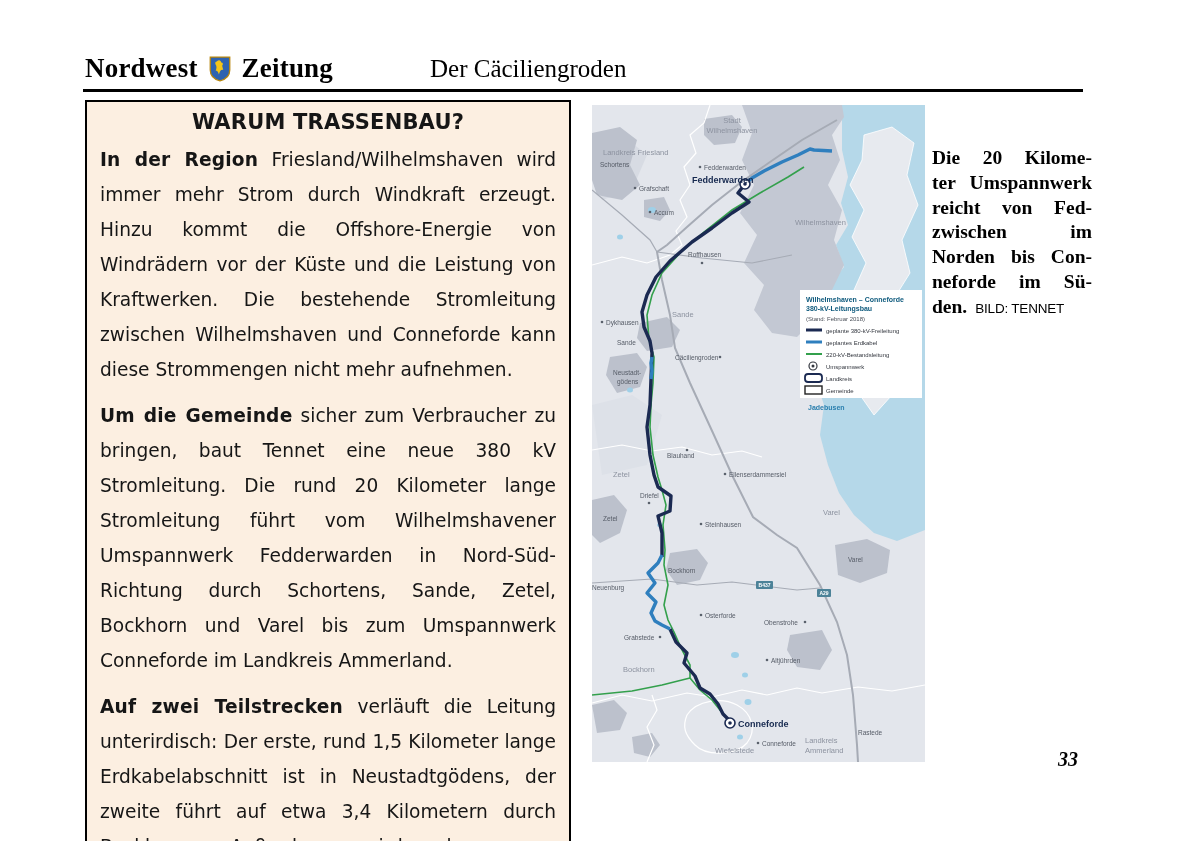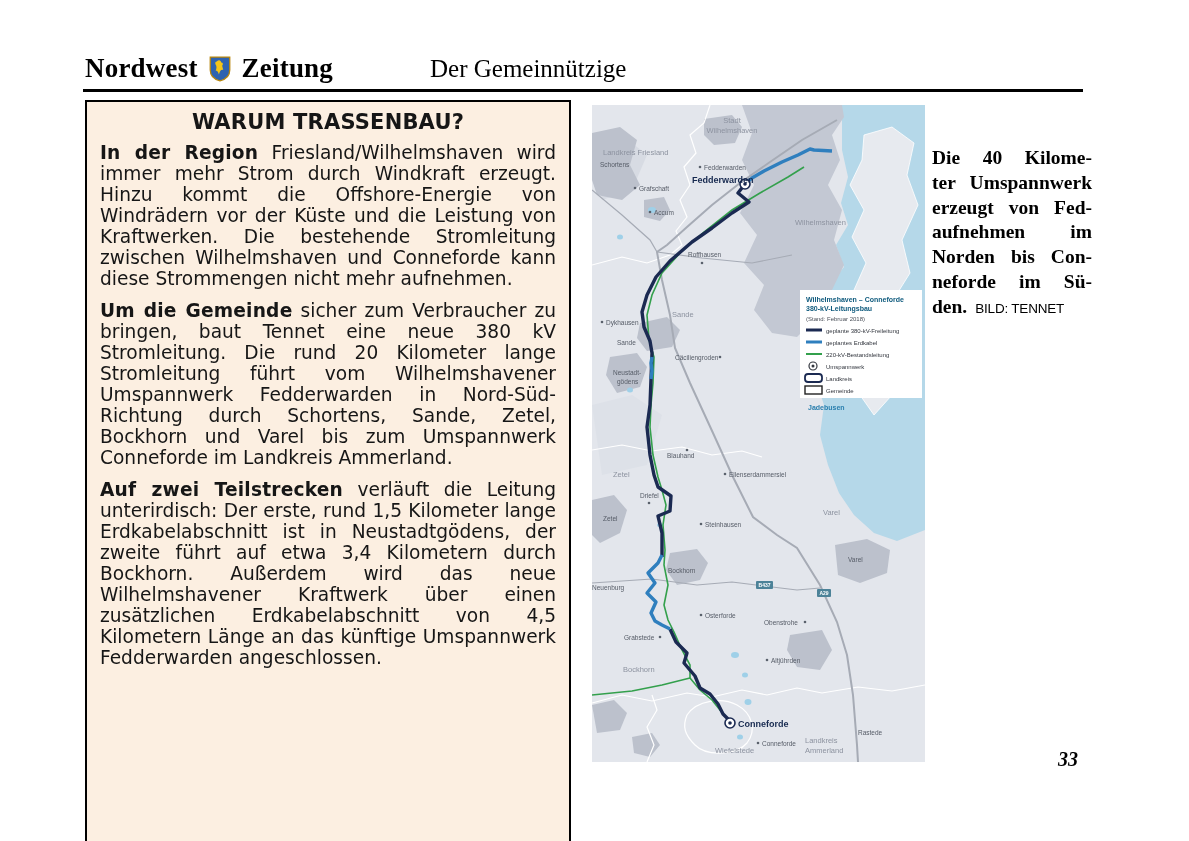--- a/index.html
+++ b/index.html
@@ -10,21 +10,21 @@
   .brand{position:absolute;left:0;top:0;font-weight:bold;font-size:27px;letter-spacing:.2px;display:flex;align-items:center;gap:10px;}
   .brand svg{display:block;margin:0 1px;}
   .center-title{position:absolute;left:345px;top:2px;font-size:25px;}
   .m-date{position:absolute;right:0;top:2px;font-size:25px;}
   .rule{position:absolute;left:83px;top:89px;width:1000px;height:3px;background:#000;}
   
   .article-box{position:absolute;left:85px;top:100px;width:486px;height:766px;
                background:#fcefe1;border:2px solid #000;box-sizing:border-box;
                padding:6px 13px 0 13px;font-family:"DejaVu Sans",sans-serif;color:#161616;}
   .article-box h1{margin:2px 0 8px 0;text-align:center;font-size:21px;letter-spacing:.2px;font-weight:bold;}
-  .article-box p{margin:0 0 11px 0;font-size:18.6px;line-height:21px;text-align:justify;}
+  .article-box p{margin:0 0 11px 0;font-size:18.6px;line-height:35px;text-align:justify;}
   .article-box p b{letter-spacing:.2px;}
   
   .map{position:absolute;left:592px;top:105px;}
   .map text{font-family:"Liberation Sans",sans-serif;}
   .lbl-area{fill:#8d93a0;font-size:7.5px;}
   .lbl-town{fill:#555b66;font-size:6.5px;}
   .lbl-bold{fill:#16294f;font-size:9px;font-weight:bold;}
   .lbl-water{fill:#2a7fae;font-size:7px;font-weight:bold;}
   .leg-title{fill:#0e5a7d;font-size:7px;font-weight:bold;}
   .leg-sub{fill:#4a4f58;font-size:6px;}
@@ -46,21 +46,21 @@
 
   <div class="masthead">
     <div class="brand">
       <span>Nordwest</span>
       <svg width="22" height="26" viewBox="0 0 20 24">
         <path d="M1,1 H19 V13 C19,19 14,22 10,23 C6,22 1,19 1,13 Z" fill="#2f63b0" stroke="#b8860b" stroke-width="1.2"></path>
         <path d="M7,5 C9,3 11,4 11,6 C13,6 13,8 12,9 L13,13 C11,12 10,14 9,17 C8,14 7,13 6,14 C7,11 7,9 6,8 C5,6 6,5 7,5 Z" fill="#f5c518"></path>
       </svg>
       <span>Zeitung</span>
     </div>
-    <div class="center-title">Der Gemeinnützige</div>
+    <div class="center-title">Der Cäciliengroden</div>
   </div>
   <div class="rule"></div>
 
   <div class="article-box">
     <h1>WARUM TRASSENBAU?</h1>
     <p><b>In der Region</b><span> Friesland/Wilhelmshaven wird immer mehr Strom durch Windkraft erzeugt. Hinzu kommt die Offshore-Energie von Windrädern vor der Küste und die Leistung von Kraftwerken. Die bestehende Stromleitung zwischen Wilhelmshaven und Conneforde kann diese Strommengen nicht mehr aufnehmen.</span></p>
     <p><b>Um die Gemeinde</b><span> sicher zum Verbraucher zu bringen, baut Tennet eine neue 380 kV Stromleitung. Die rund 20 Kilometer lange Stromleitung führt vom Wilhelmshavener Umspannwerk Fedderwarden in Nord-Süd-Richtung durch Schortens, Sande, Zetel, Bockhorn und Varel bis zum Umspannwerk Conneforde im Landkreis Ammerland.</span></p>
     <p><b>Auf zwei Teilstrecken</b><span> verläuft die Leitung unterirdisch: Der erste, rund 1,5 Kilometer lange Erdkabelabschnitt ist in Neustadtgödens, der zweite führt auf etwa 3,4 Kilometern durch Bockhorn. Außerdem wird das neue Wilhelmshavener Kraftwerk über einen zusätzlichen Erdkabelabschnitt von 4,5 Kilometern Länge an das künftige Umspannwerk Fedderwarden angeschlossen.</span></p>
   </div>
 
@@ -223,24 +223,24 @@
     <text class="lbl-town" x="179" y="558">Altjührden</text>
     <text class="lbl-bold" x="146" y="622">Conneforde</text>
     <text class="lbl-town" x="170" y="641">Conneforde</text>
     <text class="lbl-area" x="123" y="648">Wiefelstede</text>
     <text class="lbl-area" x="213" y="638">Landkreis</text>
     <text class="lbl-area" x="213" y="648">Ammerland</text>
     <text class="lbl-town" x="266" y="630">Rastede</text>
   </svg>
 
   <div class="caption">
-    <div class="cap-line">Die 40 Kilome-</div>
+    <div class="cap-line">Die 20 Kilome-</div>
     <div class="cap-line">ter Umspannwerk</div>
-    <div class="cap-line">erzeugt von Fed-</div>
-    <div class="cap-line">aufnehmen im</div>
+    <div class="cap-line">reicht von Fed-</div>
+    <div class="cap-line">zwischen im</div>
     <div class="cap-line">Norden bis Con-</div>
     <div class="cap-line">neforde im Sü-</div>
     <div class="cap-last">
       <b>den.</b>
       <span class="credit">BILD: TENNET</span>
     </div>
   </div>
 
   <div class="pageno">33</div>
 </div>

